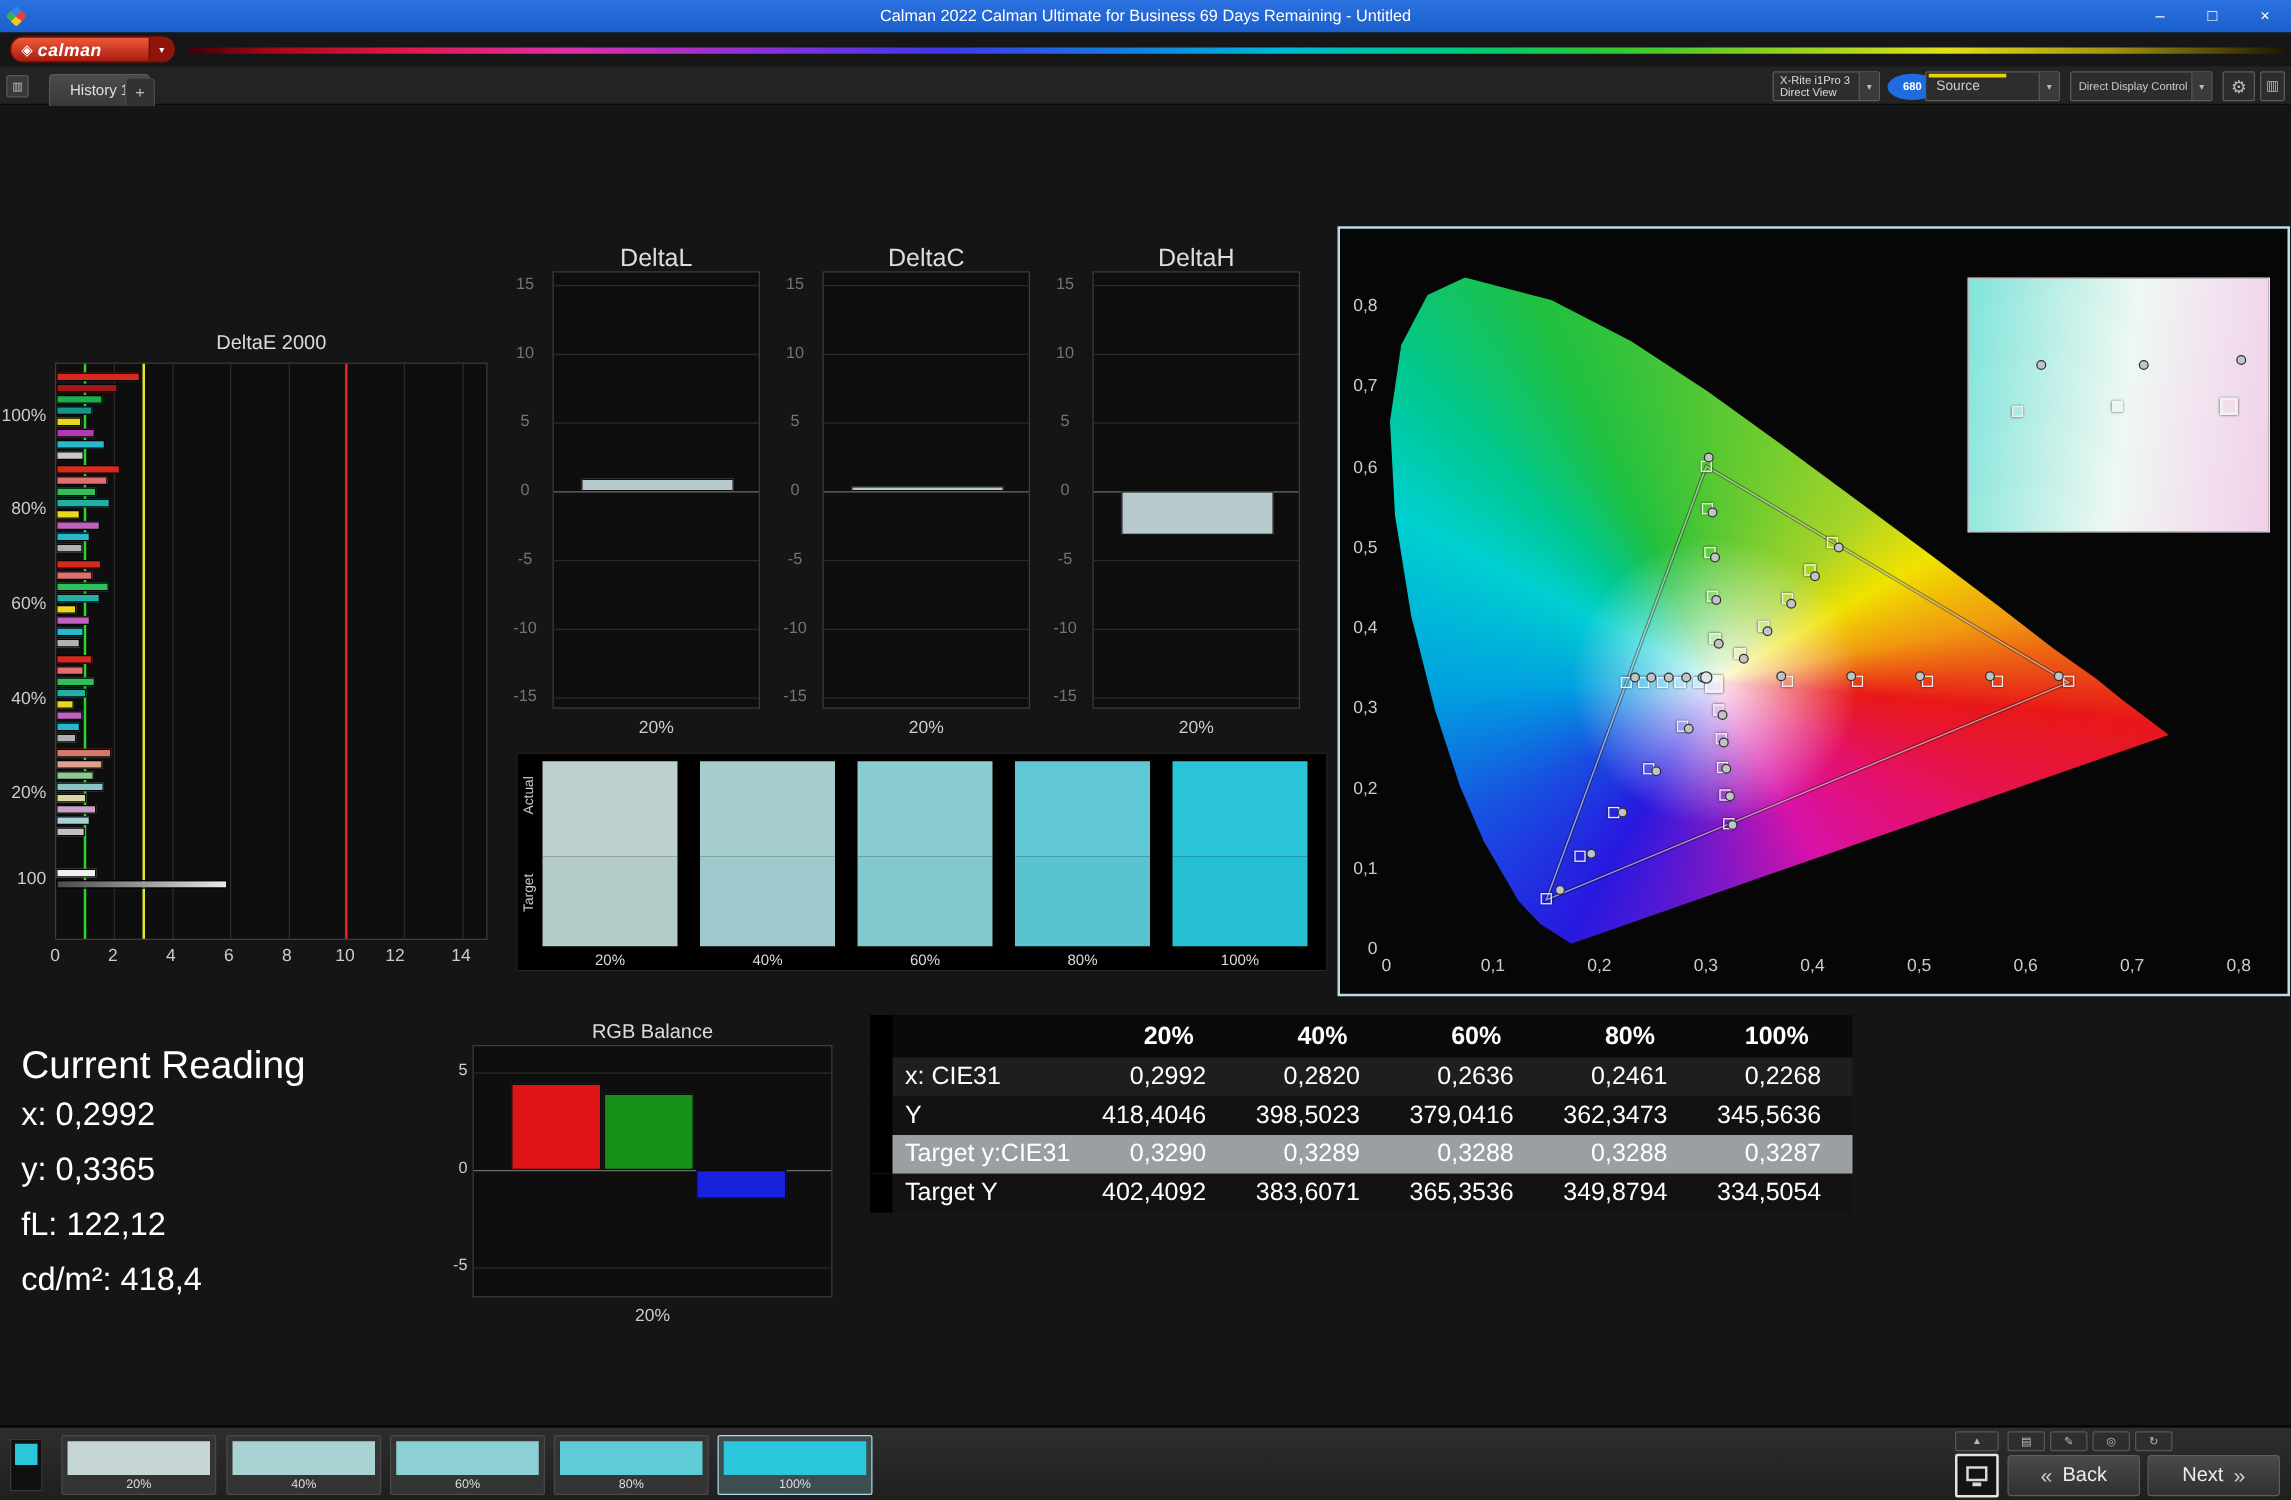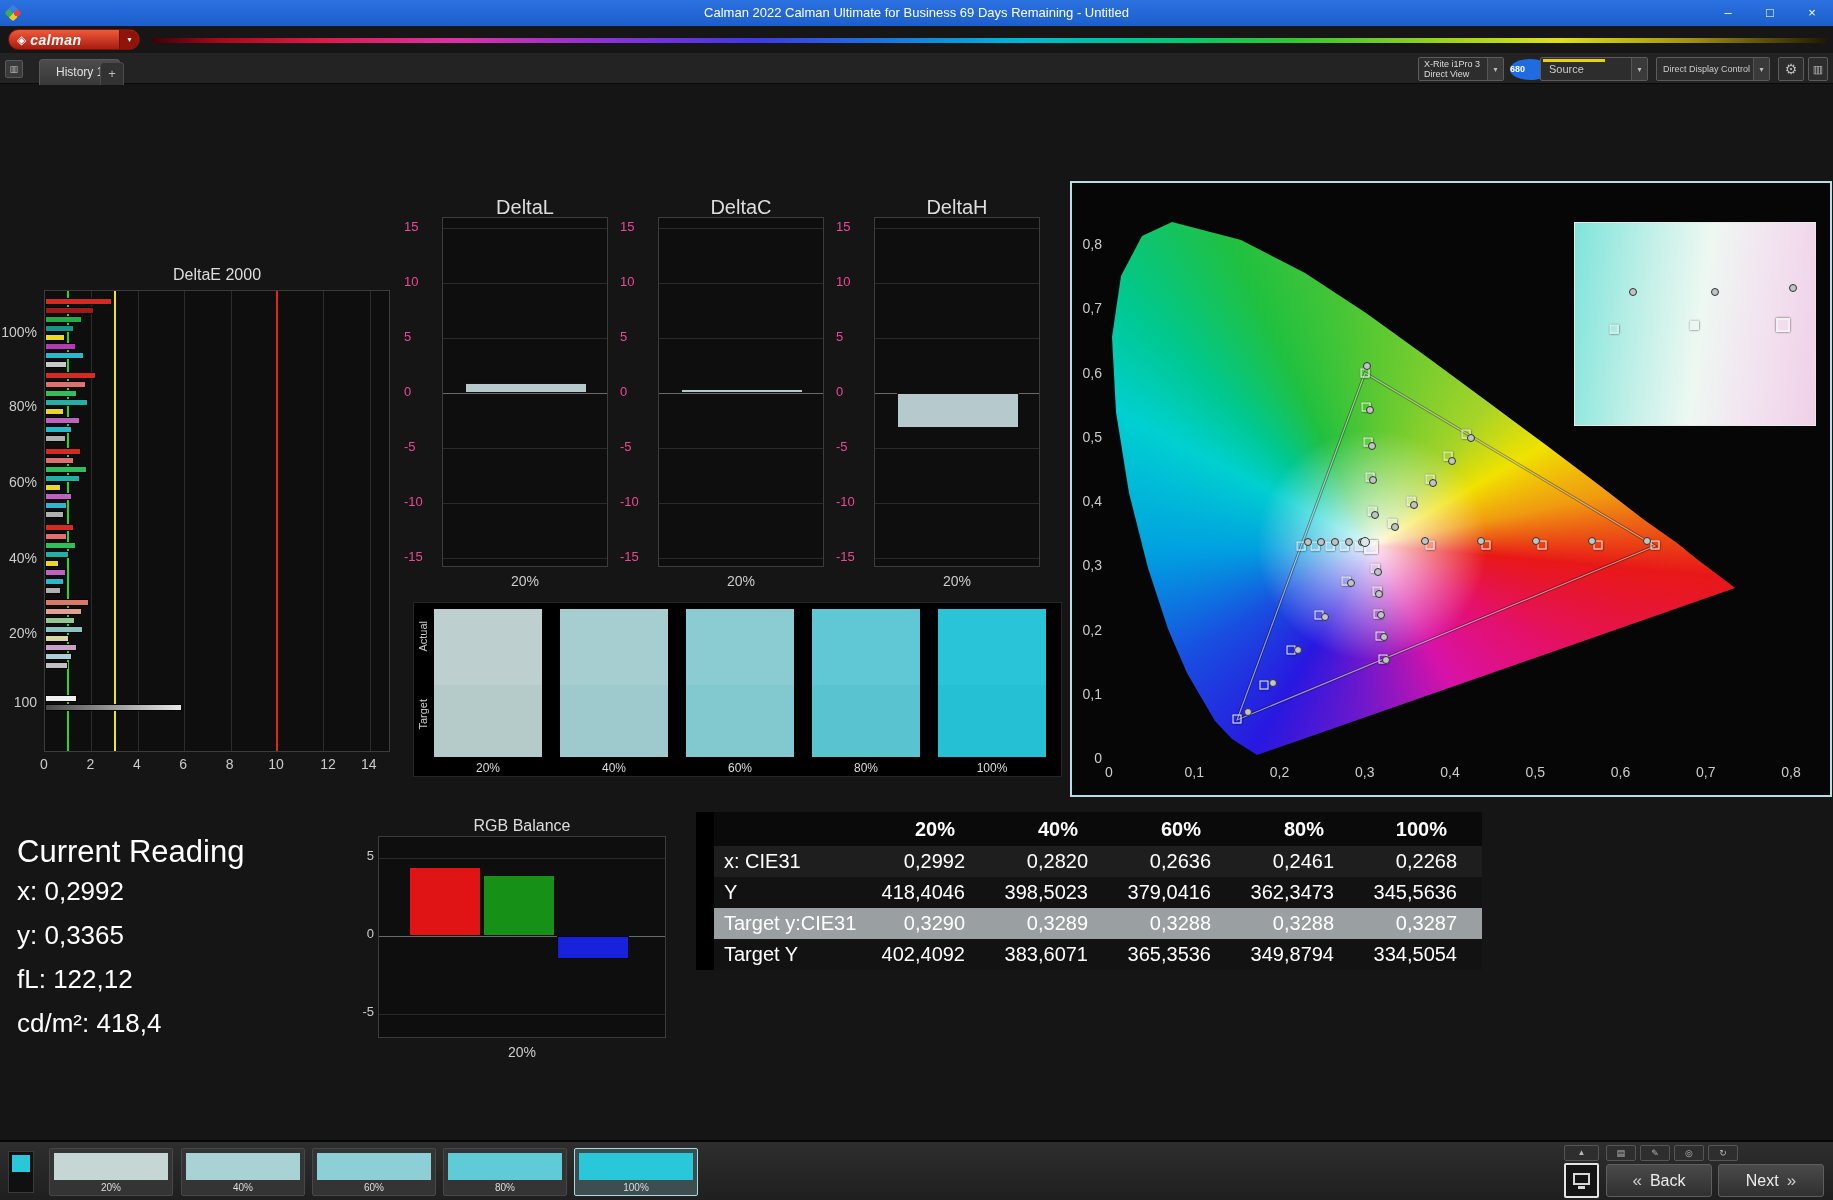--- a/index.html
+++ b/index.html
@@ -23,21 +23,21 @@
 
 
 .tabbar{position:absolute;top:53px;left:0;right:0;height:31px;background:#232323;border-bottom:1px solid #0a0a0a}
 .mini-btn{position:absolute;left:5px;top:7px;width:18px;height:18px;background:#3a3a3a;border:1px solid #585858;color:#bbb;font-size:9px;text-align:center;line-height:16px;border-radius:2px}
 .tab{position:absolute;left:39px;top:6px;height:26px;padding:0 16px;background:linear-gradient(#4c4c4c,#383838);border:1px solid #5a5a5a;border-bottom:none;border-radius:4px 4px 0 0;color:#e0e0e0;font-size:12px;line-height:24px}
 .tab-add{position:absolute;left:100px;top:9px;height:23px;width:24px;background:#323232;border:1px solid #4a4a4a;border-bottom:none;border-radius:4px 4px 0 0;color:#bbb;font-size:13px;text-align:center;line-height:21px}
 .dd{position:absolute;top:4px;height:24px;background:#2d2d2d;border:1px solid #5c5c5c;border-radius:2px;color:#ccc;display:flex;align-items:center}
 .dd .darr{margin-left:auto;width:16px;align-self:stretch;background:#3a3a3a;border-left:1px solid #555;font-size:8px;display:flex;align-items:center;justify-content:center;color:#bbb}
 .dd-meter{left:1418px;width:86px}
 .meter-lines{padding-left:5px;font-size:9px;line-height:10px;color:#ddd}
-.badge{position:absolute;left:1510px;top:6px;width:40px;height:21px;border-radius:50%;background:#1f6ce0;color:#fff;font-size:9px;font-weight:700;text-align:left;line-height:21px}
+.badge{position:absolute;left:1510px;top:6px;width:40px;height:21px;border-radius:50%;background:#1f6ce0;color:#fff;font-size:9px;font-weight:700;text-align:center;line-height:21px}
 .dd-source{left:1540px;width:108px;font-size:11px}
 .dd-source .lbl{padding-left:8px}
 .src-accent{position:absolute;left:2px;top:1px;width:62px;height:3px;background:#e8d400}
 .dd-display{left:1656px;width:114px;font-size:9px}
 .dd-display .lbl{padding-left:6px}
 .icon-btn{position:absolute;top:4px;height:24px;background:#2d2d2d;border:1px solid #5c5c5c;border-radius:2px;color:#bbb;text-align:center}
 #gearbtn{left:1778px;width:26px;font-size:14px;line-height:22px}
 #menubtn{left:1808px;width:20px;font-size:11px;line-height:22px}
 
 
@@ -52,21 +52,21 @@
 .de-ylabels{position:absolute;left:0;top:290px;width:40px;height:462px}
 .deylab{position:absolute;right:3px;font-size:14px;color:#ccc}
 .de-xlabels{position:absolute;left:44px;top:756px;width:370px;height:16px}
 .dexlab{position:absolute;transform:translateX(-50%);font-size:14px;color:#ccc}
 
 
 .sc-title{position:absolute;top:196px;width:166px;text-align:center;font-size:20px;color:#ddd}
 .scplot{position:absolute;top:217px;width:166px;height:350px;background:#0e0e0e;border:1px solid #3c3c3c}
 .hgrid{position:absolute;left:0;right:0;height:1px;background:#2a2a2a}
 .hgrid.zero{background:#6a6a6a}
-.sclab{position:absolute;width:32px;text-align:left;font-size:13px;color:#ec4899}
+.sclab{position:absolute;width:32px;text-align:center;font-size:13px;color:#737373}
 .scbar{position:absolute;left:22px;width:122px;background:#b6c9cc;border:1px solid #101010}
 .sc-xlabel{position:absolute;top:573px;width:166px;text-align:center;font-size:14px;color:#ccc}
 
 
 .swatch-strip{position:absolute;left:413px;top:602px;width:649px;height:175px;background:#000;border:1px solid #262626}
 .rotlab{position:absolute;left:3px;writing-mode:vertical-rl;transform:rotate(180deg);font-size:11px;color:#ccc}
 .swA{position:absolute;top:6px;width:108px;height:76px}
 .swT{position:absolute;top:82px;width:108px;height:72px}
 .swL{position:absolute;top:158px;width:108px;text-align:center;font-size:12px;color:#ddd}
 
@@ -238,21 +238,21 @@
       <div class="debar" style="top: 404px; width: 32.48px; background: rgb(240, 240, 240);"></div>
       <div class="debar" style="top: 413px; width: 136.88px; background: linear-gradient(90deg, rgb(74, 74, 74), rgb(232, 232, 232));"></div>
     </div>
   <div class="de-xlabels">
       <div class="dexlab" style="left: 0px;">0</div>
       <div class="dexlab" style="left: 46.4px;">2</div>
       <div class="dexlab" style="left: 92.8px;">4</div>
       <div class="dexlab" style="left: 139.2px;">6</div>
       <div class="dexlab" style="left: 185.6px;">8</div>
       <div class="dexlab" style="left: 232px;">10</div>
-      <div class="dexlab" style="left: 284px;">12</div>
+      <div class="dexlab" style="left: 272px;">12</div>
       <div class="dexlab" style="left: 324.8px;">14</div>
     </div>
 
   <div class="swatch-strip">
     <div class="rotlab" style="top:18px">Actual</div>
     <div class="rotlab" style="top:96px">Target</div>
   <div class="swA" style="left: 20px; background: rgb(189, 207, 206);"></div>
       <div class="swT" style="left: 20px; background: rgb(181, 203, 202);"></div>
       <div class="swL" style="left: 20px;">20%</div>
       <div class="swA" style="left: 146px; background: rgb(166, 205, 208);"></div>

